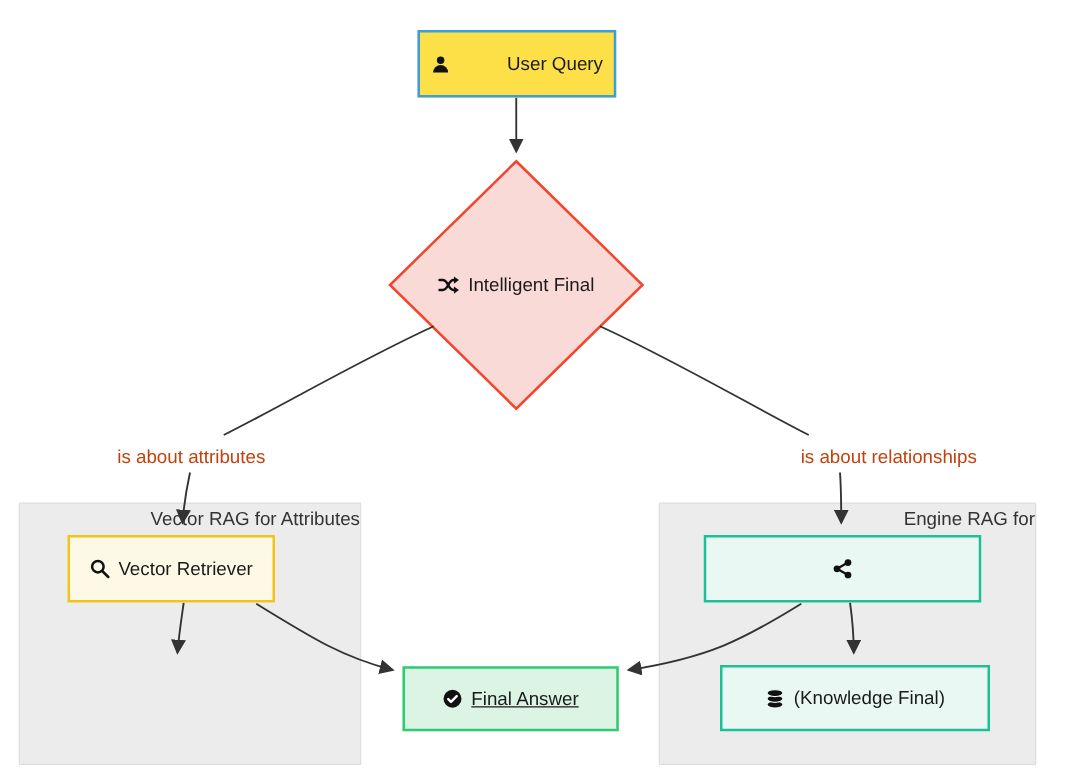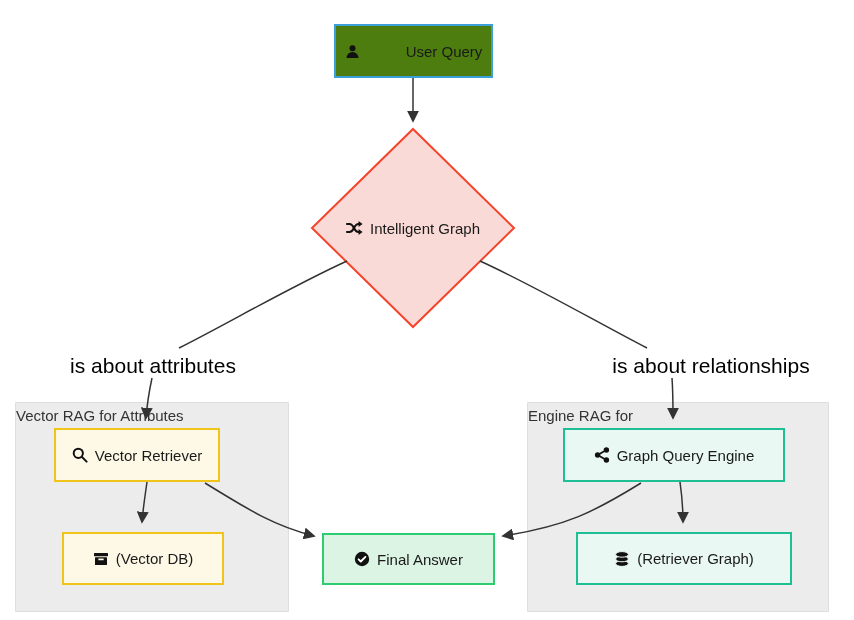--- a/index.html
+++ b/index.html
@@ -6,38 +6,38 @@
   .canvas{
     position:relative;width:854px;height:620px;background:#ffffff;
     font-family:"Liberation Sans","DejaVu Sans",sans-serif;
     color:#333;overflow:hidden;
   }
   .edges{position:absolute;left:0;top:0;width:854px;height:620px;pointer-events:none;}
   .subgraph{
     position:absolute;background:#ececec;border:1px solid #dedede;border-radius:1px;
   }
   .subgraph-title{
-    position:absolute;top:4px;left:0;width:100%;text-align:left;
+    position:absolute;top:4px;left:0;width:100%;text-align:right;
     font-size:15px;color:#333;
   }
   .node{
     position:absolute;display:flex;align-items:center;justify-content:center;
     gap:7px;font-size:15px;color:#1a1a1a;box-sizing:border-box;
   }
   .node-rect{border-width:2px;border-style:solid;}
-  .n-user{background:#4d7c0f;border-color:#3b9fd9;gap:46px;}
+  .n-user{background:#fde047;border-color:#3b9fd9;gap:46px;}
   .n-vector{background:#fdf9e6;border-color:#f0c419;}
   .n-graph{background:#e9f8f3;border-color:#1fbf96;}
   .n-final{background:#dcf4e4;border-color:#2ecc71;}
   .diamond-label{
     position:absolute;display:flex;align-items:center;gap:7px;
     font-size:15px;color:#1a1a1a;transform:translate(-50%,-50%);white-space:nowrap;
   }
   .edge-label{
-    position:absolute;transform:translate(-50%,-50%);font-size:21px;color:#000000;
+    position:absolute;transform:translate(-50%,-50%);font-size:15px;color:#c2410c;
     background:transparent;white-space:nowrap;
   }
   .icon{display:inline-flex;flex:0 0 auto;}
   .icon svg{display:block;}
 </style>
 </head>
 <body>
 
 <div class="canvas">
 
@@ -91,69 +91,58 @@
 
   <div class="diamond-label" style="left:413px;top:228px;">
     <span class="icon">
       <svg width="17" height="17" viewBox="0 0 17 17">
         <path d="M1 4.5 h2.6 c2.3 0 3.2 1.6 4.4 4 c1.2 2.4 2.1 4 4.4 4 h1" fill="none" stroke="#111" stroke-width="2" stroke-linecap="round"></path>
         <path d="M1 12.5 h2.6 c2.3 0 3.2 -1.6 4.4 -4 c1.2 -2.4 2.1 -4 4.4 -4 h1" fill="none" stroke="#111" stroke-width="2" stroke-linecap="round"></path>
         <path d="M12.6 1.6 L16.6 4.5 L12.6 7.4 z" fill="#111"></path>
         <path d="M12.6 9.6 L16.6 12.5 L12.6 15.4 z" fill="#111"></path>
       </svg>
     </span>
-    <span>Intelligent Graph</span>
+    <span>Intelligent Final</span>
   </div>
 
   <div class="node node-rect n-vector" style="left:54px;top:428px;width:166px;height:54px;">
     <span class="icon">
       <svg width="16" height="16" viewBox="0 0 16 16">
         <circle cx="6.3" cy="6.3" r="4.6" fill="none" stroke="#111" stroke-width="2"></circle>
         <line x1="10" y1="10" x2="14.6" y2="14.6" stroke="#111" stroke-width="2" stroke-linecap="round"></line>
       </svg>
     </span>
     <span>Vector Retriever</span>
   </div>
 
-  <div class="node node-rect n-vector" style="left:62px;top:532px;width:162px;height:53px;">
-    <span class="icon">
-      <svg width="16" height="16" viewBox="0 0 16 16">
-        <rect x="1" y="2" width="14" height="3.2" rx="0.5" fill="#111"></rect>
-        <rect x="2" y="6.2" width="12" height="7.8" rx="0.6" fill="#111"></rect>
-        <rect x="5.3" y="7.6" width="5.4" height="1.7" rx="0.5" fill="#fdf9e6"></rect>
-      </svg>
-    </span>
-    <span>(Vector DB)</span>
-  </div>
 
   <div class="node node-rect n-graph" style="left:563px;top:428px;width:222px;height:54px;">
     <span class="icon">
       <svg width="16" height="16" viewBox="0 0 16 16">
         <line x1="3.6" y1="8" x2="12.4" y2="3" stroke="#111" stroke-width="1.8"></line>
         <line x1="3.6" y1="8" x2="12.4" y2="13" stroke="#111" stroke-width="1.8"></line>
         <circle cx="12.4" cy="3" r="2.7" fill="#111"></circle>
         <circle cx="3.6" cy="8" r="2.7" fill="#111"></circle>
         <circle cx="12.4" cy="13" r="2.7" fill="#111"></circle>
       </svg>
     </span>
-    <span>Graph Query Engine</span>
   </div>
 
   <div class="node node-rect n-graph" style="left:576px;top:532px;width:216px;height:53px;">
     <span class="icon">
       <svg width="16" height="16" viewBox="0 0 16 16">
         <ellipse cx="8" cy="12.6" rx="6.4" ry="2.8" fill="#111" stroke="#e9f8f3" stroke-width="1"></ellipse>
         <ellipse cx="8" cy="8" rx="6.4" ry="2.8" fill="#111" stroke="#e9f8f3" stroke-width="1"></ellipse>
         <ellipse cx="8" cy="3.4" rx="6.4" ry="2.8" fill="#111" stroke="#e9f8f3" stroke-width="1"></ellipse>
       </svg>
     </span>
-    <span>(Retriever Graph)</span>
+    <span>(Knowledge Final)</span>
   </div>
 
-  <div class="node node-rect n-final" style="left:322px;top:533px;width:173px;height:52px;">
+  <div class="node node-rect n-final" style="left:322px;top:533px;width:173px;height:52px;text-decoration:underline;">
     <span class="icon">
       <svg width="16" height="16" viewBox="0 0 16 16">
         <circle cx="8" cy="8" r="7.2" fill="#111"></circle>
         <path d="M4.6 8.3 l2.2 2.2 l4.6 -4.6" fill="none" stroke="#ffffff" stroke-width="1.9" stroke-linecap="round" stroke-linejoin="round"></path>
       </svg>
     </span>
     <span>Final Answer</span>
   </div>
 
 </div>

